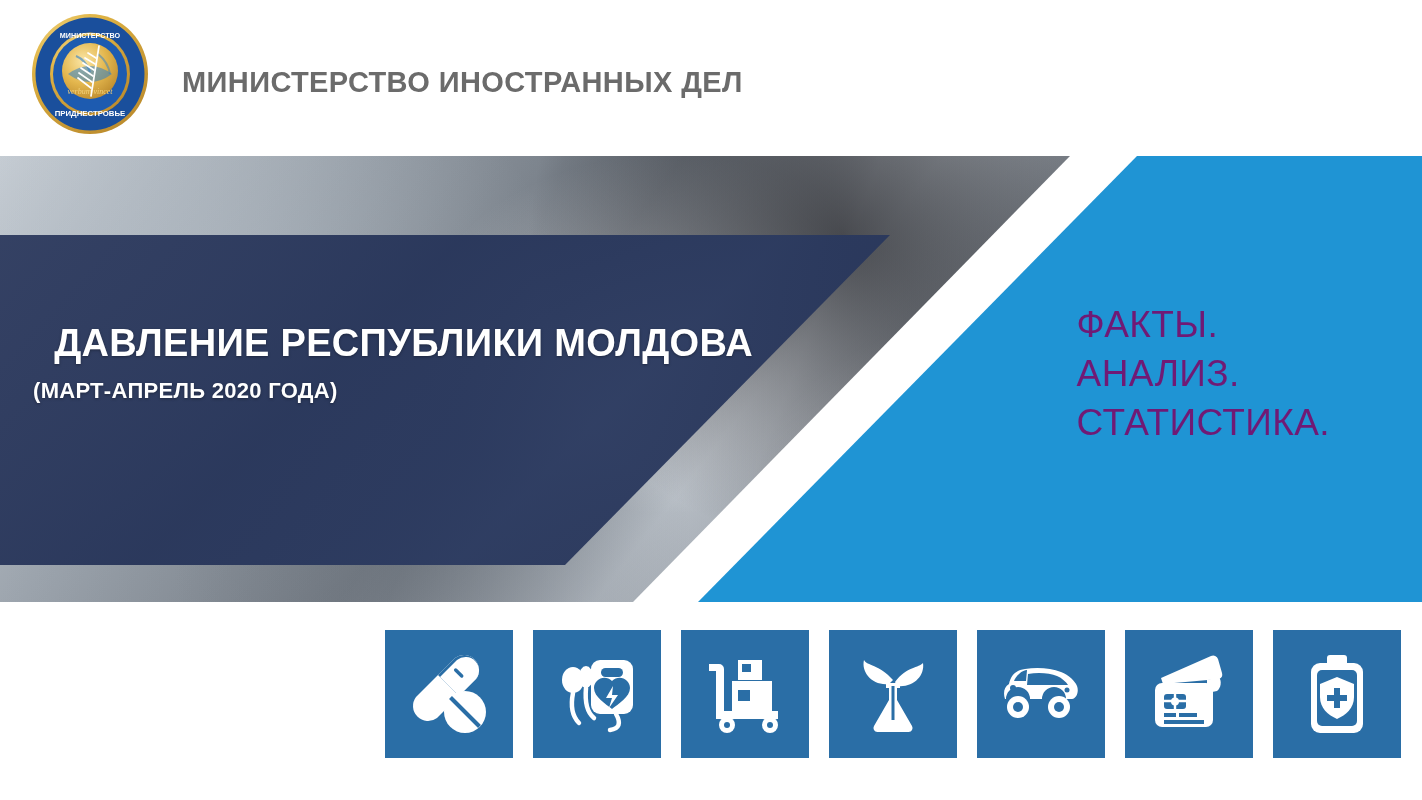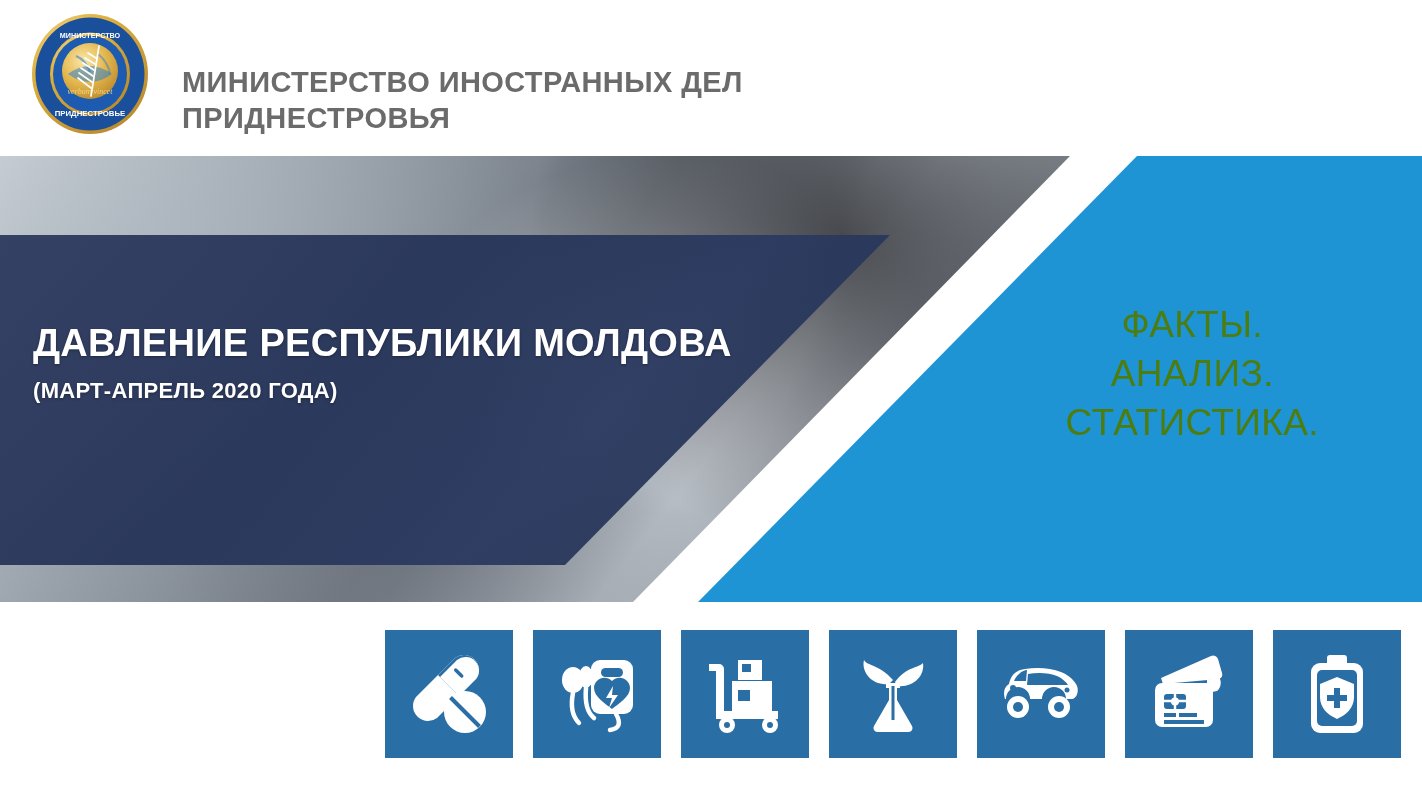--- a/index.html
+++ b/index.html
@@ -115,40 +115,41 @@
     z-index: 8;
   }
   #main-title {
     color: #ffffff;
     font-size: 38px;
     font-weight: bold;
     line-height: 1.26;
     letter-spacing: 0.3px;
     text-transform: uppercase;
     text-shadow: 0 1px 3px rgba(0,0,0,0.35);
+    text-align: right;
   }
   #main-title .line { display: block; white-space: nowrap; }
   #subtitle {
     margin-top: 10px;
     color: #ffffff;
     font-size: 22px;
     font-weight: bold;
     letter-spacing: 0.3px;
     text-transform: uppercase;
     white-space: nowrap;
     text-shadow: 0 1px 3px rgba(0,0,0,0.35);
   }
 
   
   #tagline {
     position: absolute;
-    right: 103px; top: 300px;
+    right: 92px; top: 300px;
     z-index: 9;
-    text-align: center;
-    color: #4d7c0f;
+    text-align: left;
+    color: #701a75;
     font-size: 37px;
     font-weight: normal;
     line-height: 1.33;
     letter-spacing: 0.4px;
     text-transform: uppercase;
   }
   #tagline .line { display: block; white-space: nowrap; }
 
   
   #icon-strip {
@@ -207,21 +208,20 @@
           <path d="M68 46 L60 41"></path>
         </g>
         <text x="62" y="26" text-anchor="middle" fill="#ffffff" font-family="'Liberation Sans',sans-serif" font-size="7.2" font-weight="bold">МИНИСТЕРСТВО</text>
         <text x="62" y="104" text-anchor="middle" fill="#ffffff" font-family="'Liberation Sans',sans-serif" font-size="7.8" font-weight="bold">ПРИДНЕСТРОВЬЕ</text>
         <text x="62" y="82" text-anchor="middle" fill="#f3d179" font-family="'Liberation Serif',serif" font-size="8" font-style="italic">verbum vincet</text>
       </svg>
     </div>
 
     <div id="ministry-title">
       <span class="line">МИНИСТЕРСТВО ИНОСТРАННЫХ ДЕЛ</span>
-      <span class="line">ПРИДНЕСТРОВЬЯ</span>
     </div>
   </div>
 
   <div id="band">
     <div id="photo-panel"></div>
     <div id="navy-plate"></div>
     <div id="cyan-panel"></div>
   </div>
 
   <div id="title-block">

